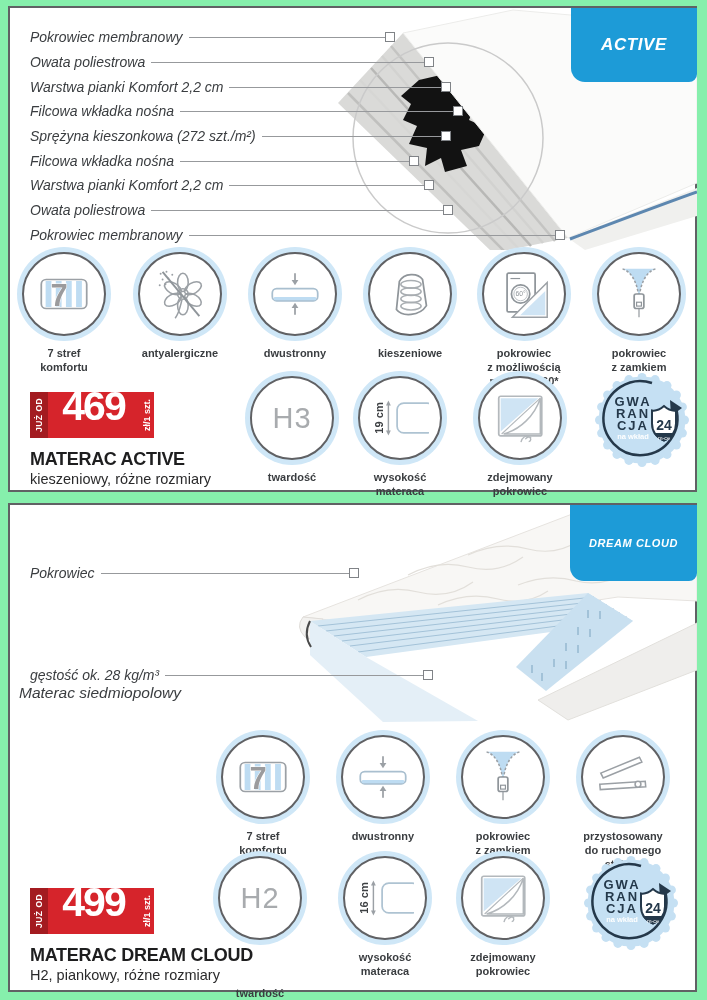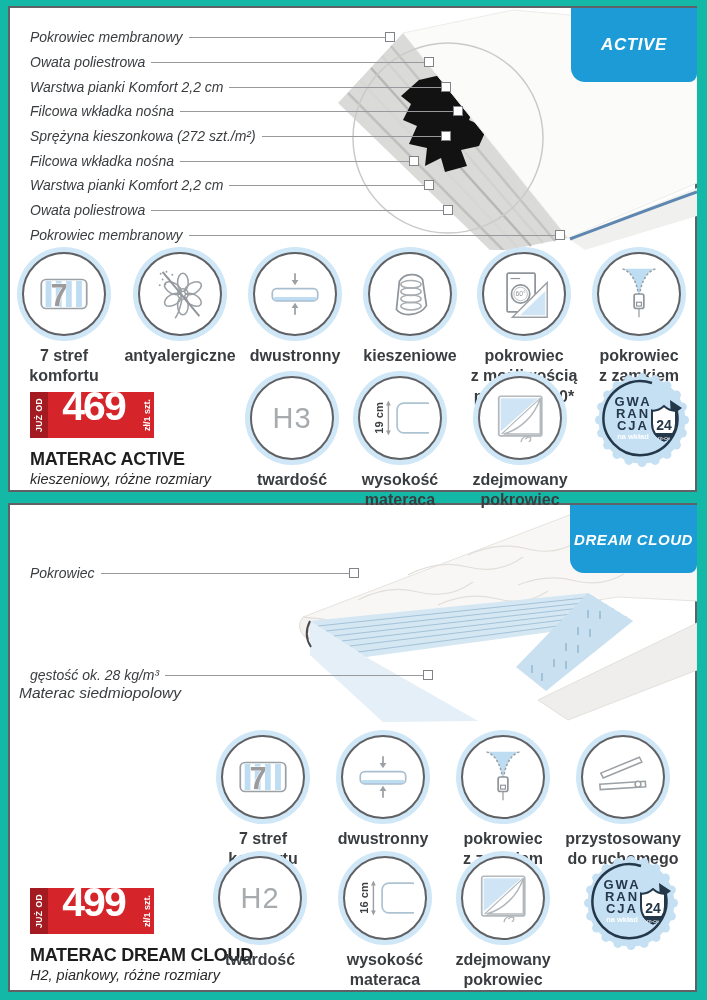--- a/index.html
+++ b/index.html
@@ -1,55 +1,55 @@
 <!DOCTYPE html>
 <html><head>
 <meta charset="utf-8">
 <style>
   * { margin:0; padding:0; box-sizing:border-box; }
   body { background:#fff; font-family:"Liberation Sans", sans-serif; }
-  .page { position:relative; width:707px; height:1000px; background:#14b8a6; overflow:hidden; }
+  .page { position:relative; width:707px; height:1000px; background:#86efac; overflow:hidden; }
   .card { position:absolute; left:8px; width:689px; border:2px solid #606164; background:#fff; }
   #card-active { top:6px; height:486px; }
   #card-dream  { top:503px; height:489px; }
   .badge { position:absolute; background:#1d9bd7; color:#fff; font-style:italic; font-weight:600;
            display:flex; align-items:center; justify-content:center; letter-spacing:.6px;
            z-index:5; border-radius:0 0 8px 14px; }
   #badge-active { left:571px; top:8px;   width:126px; height:74px; font-size:17px; }
-  #badge-dream  { left:570px; top:505px; width:127px; height:68px; font-size:15px; }
+  #badge-dream  { left:570px; top:505px; width:127px; height:76px; font-size:11px; }
   .illus { position:absolute; z-index:1; }
   
   .co { position:absolute; display:flex; align-items:center; z-index:4; height:20px; }
   .co .txt { font-style:italic; font-size:14px; color:#3a3d40; white-space:nowrap; }
   .co .line { flex:1; height:0; border-top:1px solid #97999c; margin-left:6px; }
   .co .sq { width:10px; height:10px; background:#fff; border:1px solid #808387; flex:0 0 auto; }
   .freetxt { position:absolute; z-index:4; font-style:italic; color:#3a3d40; white-space:nowrap; }
   .ft-big { font-size:15.5px; }
   .ft-sm  { font-size:12px; }
   
   .feat { position:absolute; width:116px; display:flex; flex-direction:column; align-items:center; z-index:3; }
   .circle { width:84px; height:84px; border-radius:50%; border:2px solid #606164; background:#fff;
             box-shadow:0 0 0 5px #cfe7f7; display:flex; align-items:center; justify-content:center; }
-  .flabel { margin-top:10px; font-size:16px; font-weight:bold; color:#3a3d40; text-align:center;
+  .flabel { margin-top:10px; font-size:11px; font-weight:bold; color:#3a3d40; text-align:center;
             line-height:1.28; white-space:pre-line; }
   .hval { font-size:29px; color:#a8abae; letter-spacing:1px; }
   
   .price { position:absolute; left:30px; z-index:3; }
   #price-active { top:392px; }
   #price-dream  { top:888px; }
   .pricebox { display:flex; width:124px; height:46px; background:#d6242b; }
   .vprefix { width:18px; background:#a31b20; color:#fff; font-size:8.5px; font-weight:bold;
              writing-mode:vertical-rl; transform:rotate(180deg); display:flex; align-items:center;
              justify-content:center; letter-spacing:.5px; }
   .amount { flex:1; color:#fff; font-size:41px; font-weight:bold; display:flex; align-items:center;
             justify-content:center; letter-spacing:-2px; padding-bottom:17px; }
   .vunit { width:15px; color:#fff; font-size:9px; font-weight:bold; writing-mode:vertical-rl;
            transform:rotate(180deg); display:flex; align-items:center; justify-content:center; }
   .pname { margin-top:11px; font-size:18px; font-weight:bold; color:#1e1e1f; letter-spacing:-.3px; white-space:nowrap; }
-  .pdesc { font-size:14.5px; color:#2a2a2b; margin-top:1px; white-space:nowrap;font-style:italic; }
+  .pdesc { font-size:14.5px; color:#2a2a2b; margin-top:1px; white-space:nowrap; }
   .stamp-wrap { position:absolute; width:116px; display:flex; justify-content:flex-end; z-index:3; }
   svg text { font-family:"Liberation Sans", sans-serif; }
 </style>
 </head>
 <body>
 
 <div class="page">
 
   <section class="card" id="card-active"></section>
 
@@ -416,21 +416,21 @@
   <div class="price" id="price-dream">
     <div class="pricebox">
       <span class="vprefix">JUŻ OD</span>
       <span class="amount">499</span>
       <span class="vunit">zł/1 szt.</span>
     </div>
     <div class="pname">MATERAC DREAM CLOUD</div>
     <div class="pdesc">H2, piankowy, różne rozmiary</div>
   </div>
 
-  <div class="feat" style="left:202px; top:856px;">
+  <div class="feat" style="left:202px; top:856px;gap:36px;">
     <div class="circle">
       <span class="hval">H2</span>
     </div>
     <div class="flabel">twardość</div>
   </div>
 
   <div class="feat" style="left:327px; top:856px;">
     <div class="circle">
       <svg width="58" height="58" viewBox="0 0 60 60">
         <rect x="27" y="14.5" width="38" height="31" rx="7" fill="#fff" stroke="#aec3d2" stroke-width="1.8"></rect>

